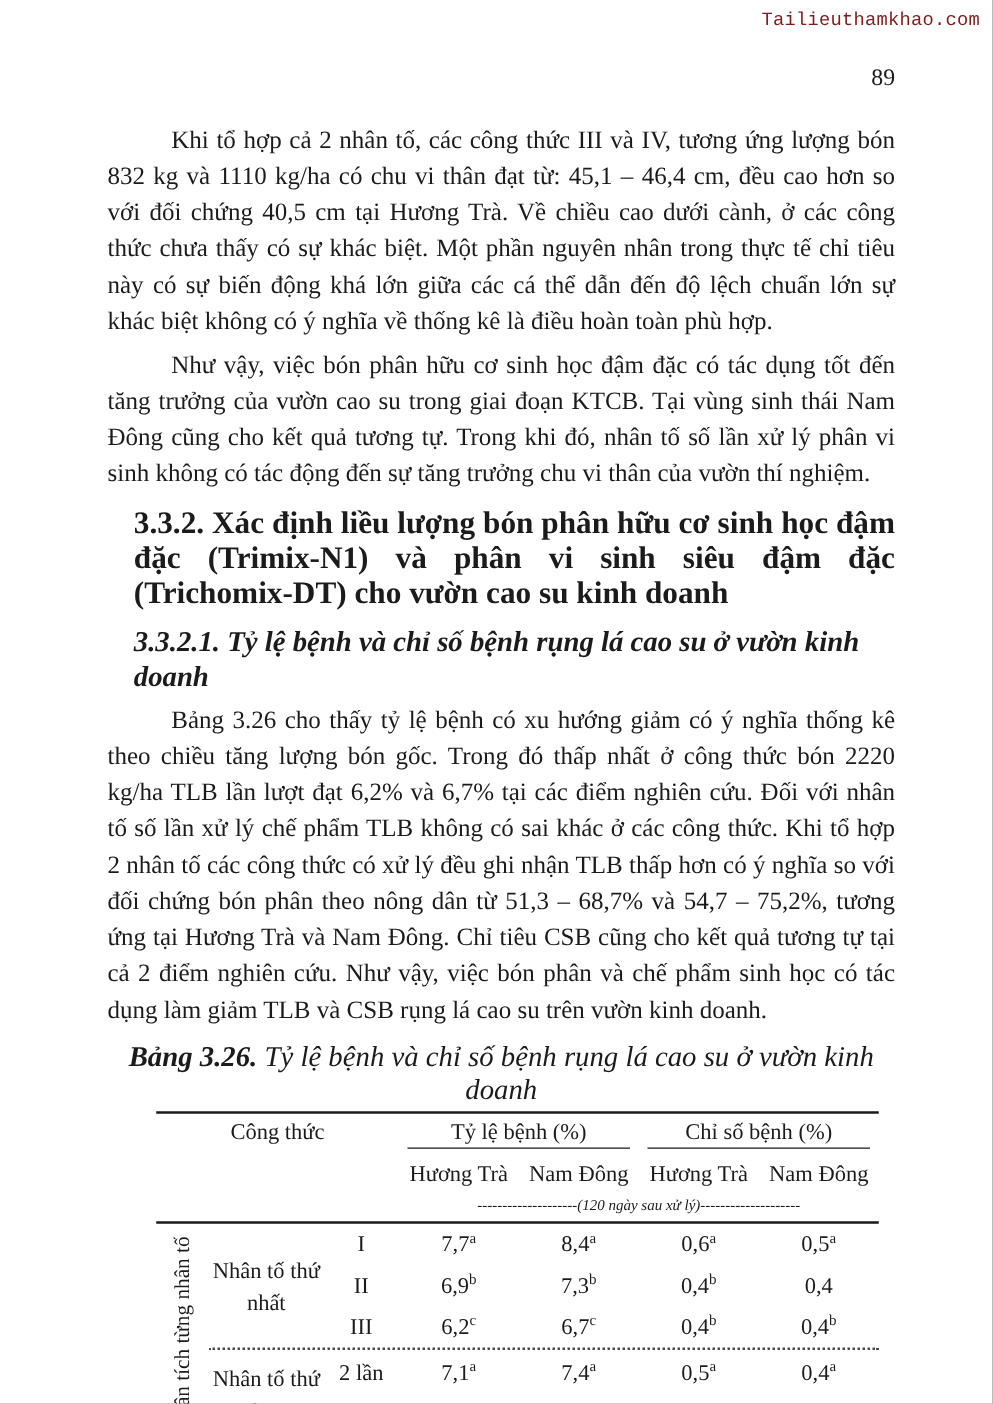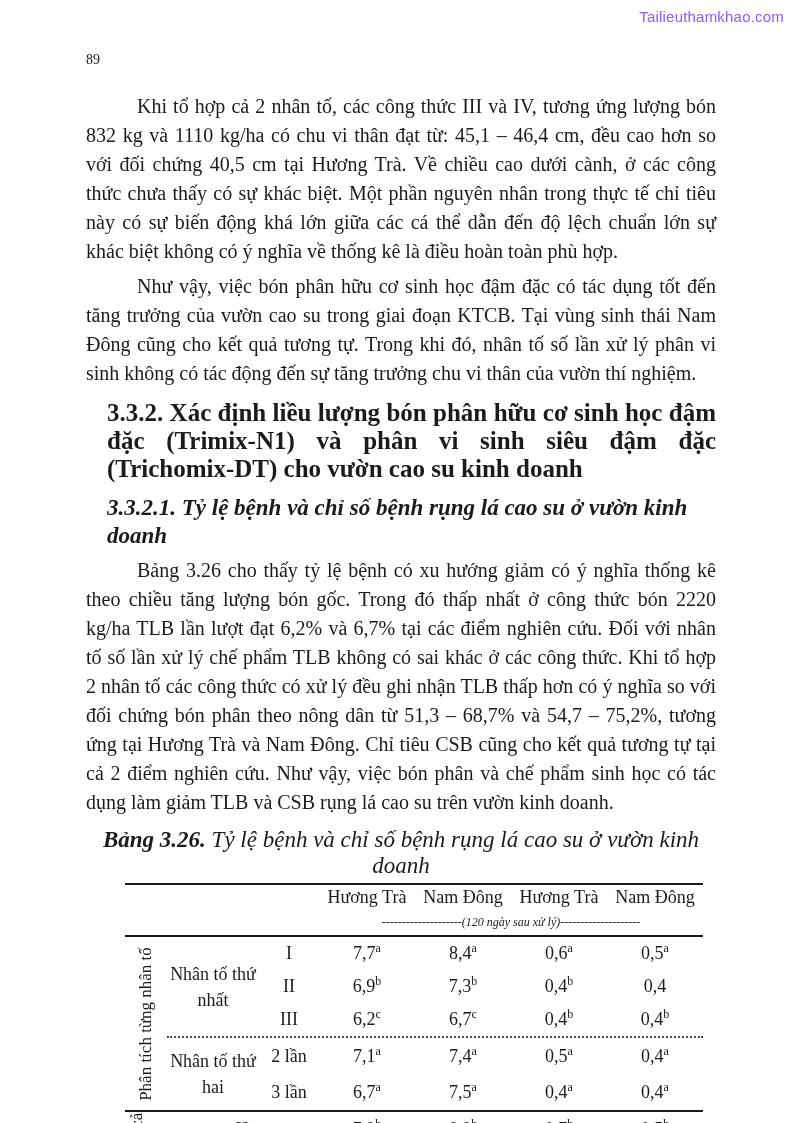--- a/index.html
+++ b/index.html
@@ -7,32 +7,32 @@
     position:relative;
     width:794px; height:1123px;
     margin:0 auto;
     background:#ffffff;
     font-family:"Liberation Serif", serif;
     color:#1b1b1b;
     overflow:hidden;
   }
   .watermark {
     position:absolute; top:8px; right:10px;
-    font-family:Liberation Sans, sans-serif;
-    font-size:15px; color:#8b5cf6;
+    font-family:Liberation Mono, monospace;
+    font-size:15px; color:#7f1d1d;
     text-shadow:0 1px 0 #ffffff;
     letter-spacing:0.2px;
   }
   .content {
     position:absolute; left:86px; top:0; width:630px;
   }
   .page-number {
     margin-top:52px;
-    text-align:left;
-    font-size:14px;
+    text-align:right;
+    font-size:19px;
   }
   .para {
     margin:0;
     font-size:20px; line-height:29px;
     text-align:justify;
   }
   .para.indent { text-indent:51px; }
   .p1 { margin-top:24px; }
   .p2 { margin-top:6px; }
   .p3 { margin-top:6px; }
@@ -119,20 +119,29 @@
 
     <p class="para indent p3">Bảng 3.26 cho thấy tỷ lệ bệnh có xu hướng giảm có ý nghĩa thống kê theo chiều tăng lượng bón gốc. Trong đó thấp nhất ở công thức bón 2220 kg/ha TLB lần lượt đạt 6,2% và 6,7% tại các điểm nghiên cứu. Đối với nhân tố số lần xử lý chế phẩm TLB không có sai khác ở các công thức. Khi tổ hợp 2 nhân tố các công thức có xử lý đều ghi nhận TLB thấp hơn có ý nghĩa so với đối chứng bón phân theo nông dân từ 51,3 – 68,7% và 54,7 – 75,2%, tương ứng tại Hương Trà và Nam Đông. Chỉ tiêu CSB cũng cho kết quả tương tự tại cả 2 điểm nghiên cứu. Như vậy, việc bón phân và chế phẩm sinh học có tác dụng làm giảm TLB và CSB rụng lá cao su trên vườn kinh doanh.</p>
 
     <div class="caption">
       <span class="cap-label">Bảng 3.26.</span>
       <span class="cap-text">Tỷ lệ bệnh và chỉ số bệnh rụng lá cao su ở vườn kinh doanh</span>
     </div>
 
     <div class="tbl">
       <div class="thead">
+        <div class="tr h1">
+          <div class="cell left-span">Công thức</div>
+          <div class="cell grp">
+              <div class="grp-inner">Tỷ lệ bệnh (%)</div>
+            </div>
+          <div class="cell grp">
+              <div class="grp-inner">Chỉ số bệnh (%)</div>
+            </div>
+        </div>
         <div class="tr h2">
           <div class="cell left-span"></div>
           <div class="cell data">Hương Trà</div>
           <div class="cell data">Nam Đông</div>
           <div class="cell data">Hương Trà</div>
           <div class="cell data">Nam Đông</div>
         </div>
         <div class="tr note-row">
           <div class="cell left-span"></div>
           <div class="note-text">--------------------(120 ngày sau xử lý)--------------------</div>

